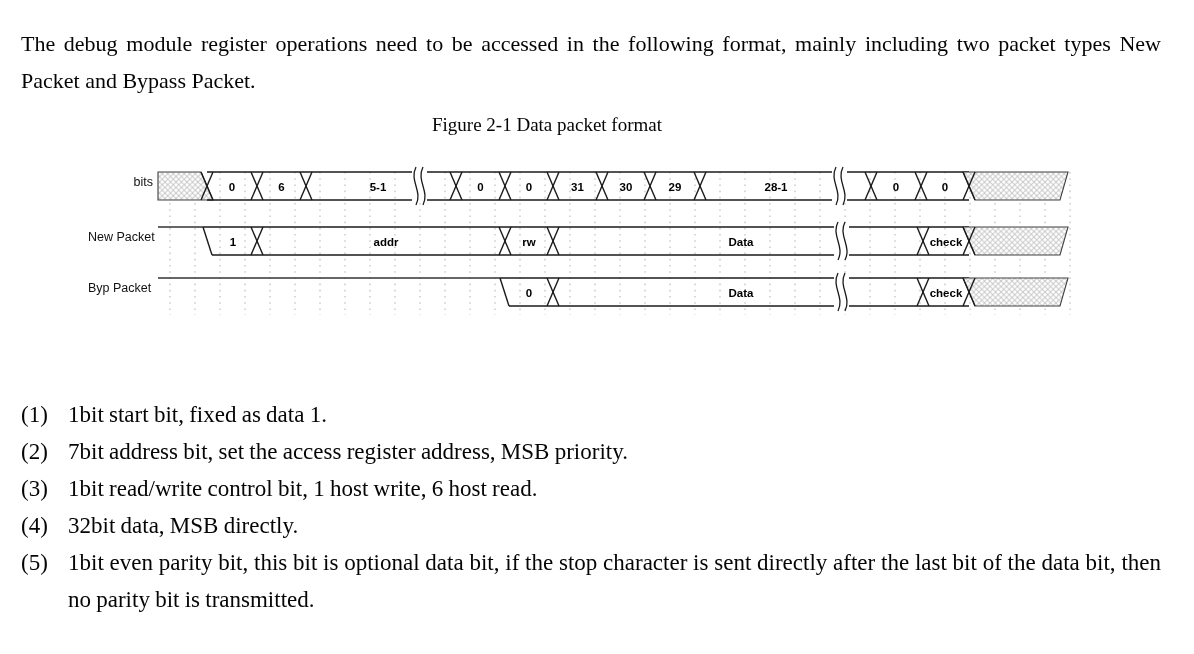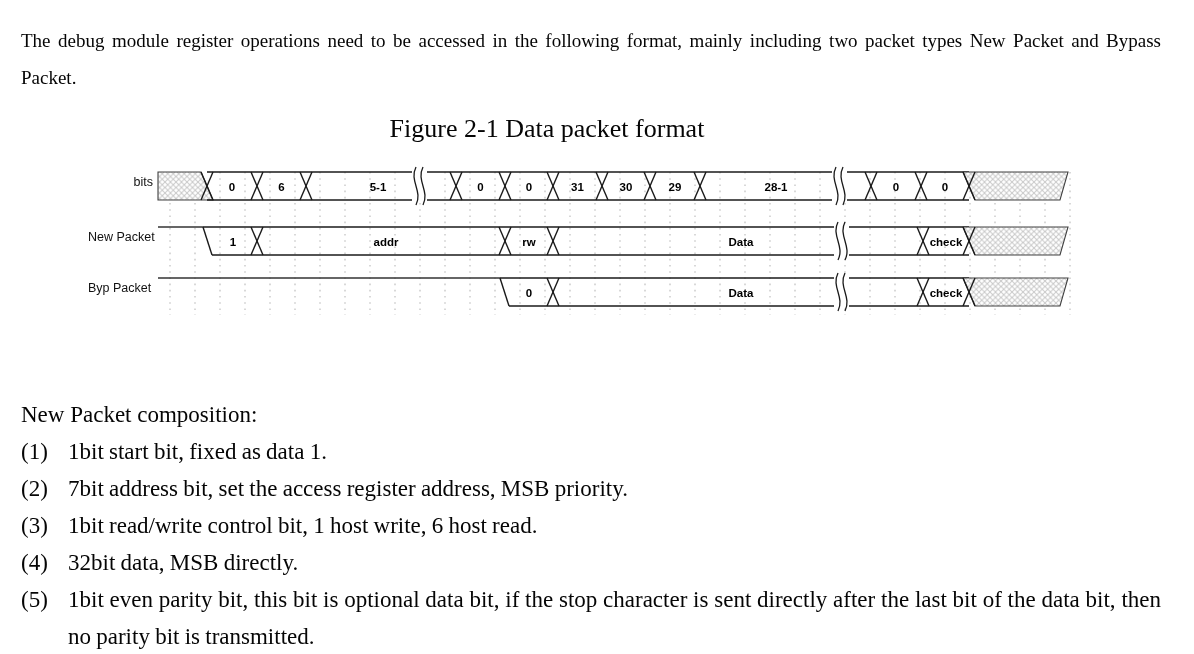--- a/index.html
+++ b/index.html
@@ -2,25 +2,25 @@
 <html><head>
 <meta charset="utf-8">
 <style>
   html,body{margin:0;padding:0;}
   body{
     width:1194px;height:654px;position:relative;background:#ffffff;
     font-family:"Liberation Serif", serif;color:#050505;overflow:hidden;
   }
   .para{
     position:absolute;left:21px;top:3px;width:1140px;
-    font-size:19px;line-height:37px;text-align:justify;
+    font-size:22px;line-height:37px;text-align:justify;
   }
   .caption{
     position:absolute;left:0;top:114px;width:1094px;
-    font-size:26px;text-align:center;
+    font-size:19px;text-align:center;
   }
   .diagram{position:absolute;left:0;top:160px;width:1194px;height:172px;}
   .comp{position:absolute;left:21px;top:396px;width:1140px;font-size:23px;line-height:37px;}
   .comp .heading{display:block;}
   .li{display:flex;}
   .li .num{flex:0 0 47px;width:47px;}
   .li .txt{flex:1;text-align:justify;word-spacing:-0.5px;font-family:Liberation Serif, serif;}
   .rowlbl{font-family:"Liberation Sans", sans-serif;font-size:12.5px;fill:#111;}
   .celltxt{font-family:"Liberation Sans", sans-serif;font-size:11.5px;font-weight:bold;fill:#000;}
 </style>
@@ -203,21 +203,20 @@
           <line x1="963" y1="146" x2="975" y2="118" stroke="#1a1a1a" stroke-width="1.4"></line>
           <rect x="834" y="116" width="15" height="32" fill="#ffffff"></rect>
           <path d="M 838 113 C 831 127, 845 137, 838 151" fill="none" stroke="#1a1a1a" stroke-width="1.3"></path>
           <path d="M 845 113 C 838 127, 852 137, 845 151" fill="none" stroke="#1a1a1a" stroke-width="1.3"></path>
           <text x="88" y="132" class="rowlbl">Byp Packet</text>
         </g>
       </svg>
   </div>
 
   <div class="comp">
-    <span class="heading">New Packet composition:</span>
     <div class="list">
       <div class="li">
         <span class="num">(1)</span>
         <span class="txt">1bit start bit, fixed as data 1.</span>
       </div>
       <div class="li">
         <span class="num">(2)</span>
         <span class="txt">7bit address bit, set the access register address, MSB priority.</span>
       </div>
       <div class="li">

